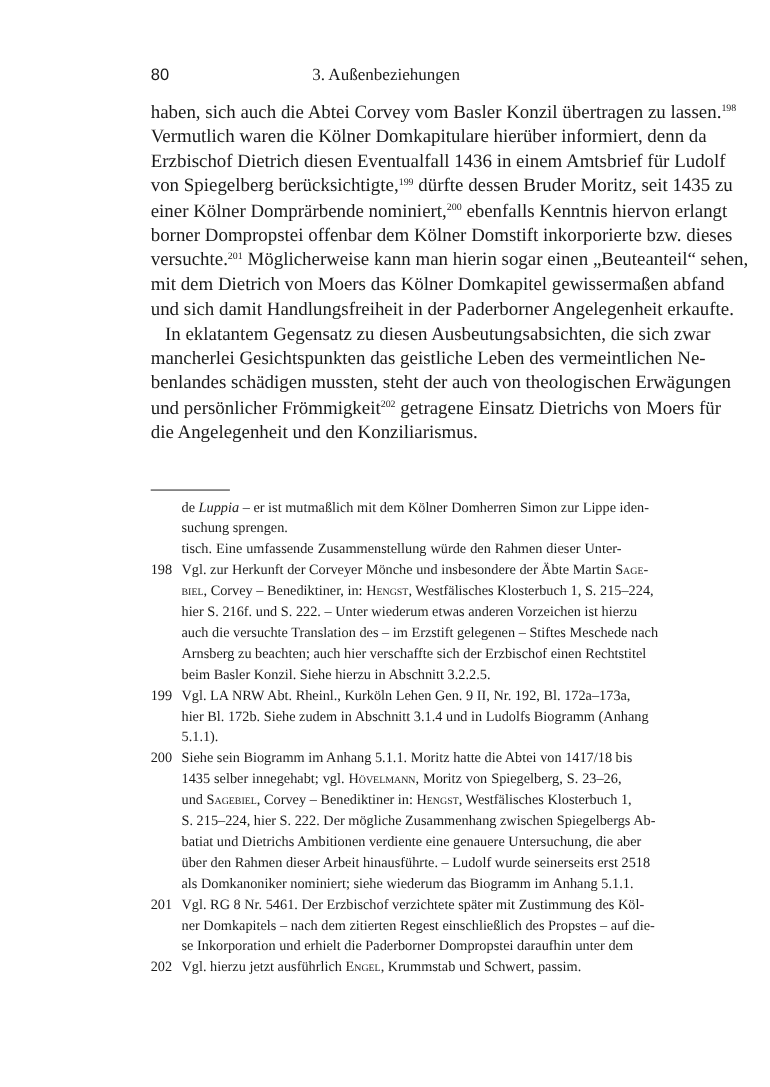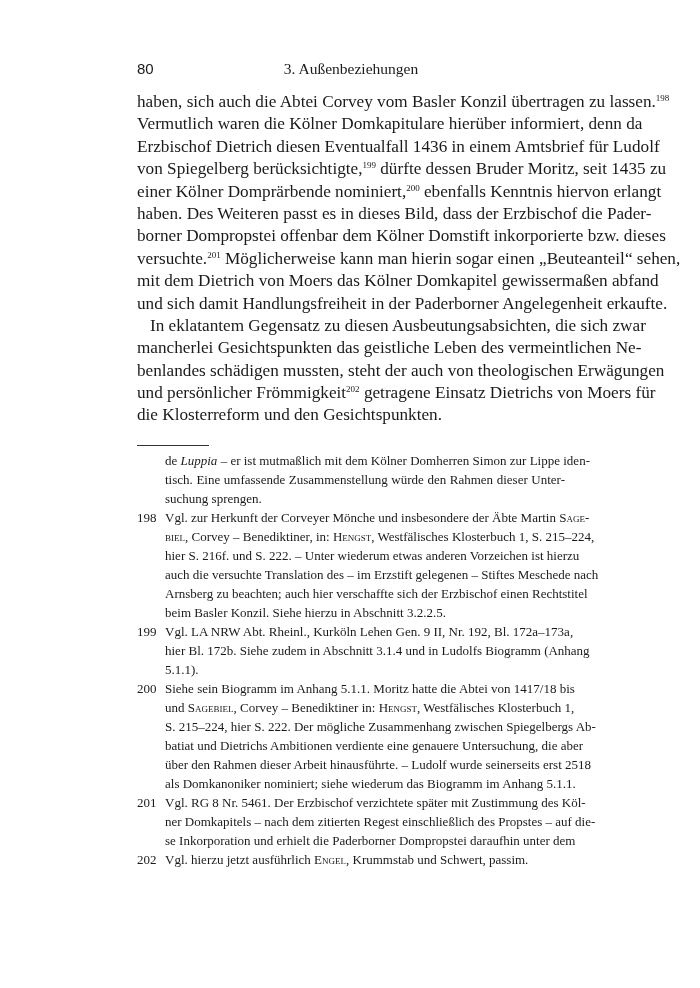--- a/index.html
+++ b/index.html
@@ -32,42 +32,41 @@
     <div class="chapter-title">3. Außenbeziehungen</div>
   </div>
 
   <div class="main-text">
     <div>
       <span class="line"><span>haben, sich auch die Abtei Corvey vom Basler Konzil übertragen zu lassen.</span><sup>198</sup></span>
       <span class="line">Vermutlich waren die Kölner Domkapitulare hierüber informiert, denn da</span>
       <span class="line">Erzbischof Dietrich diesen Eventualfall 1436 in einem Amtsbrief für Ludolf</span>
       <span class="line"><span>von Spiegelberg berücksichtigte,</span><sup>199</sup> <span>dürfte dessen Bruder Moritz, seit 1435 zu</span></span>
       <span class="line"><span>einer Kölner Domprärbende nominiert,</span><sup>200</sup> <span>ebenfalls Kenntnis hiervon erlangt</span></span>
-      <span class="line">haben. Des Weiteren passt es in dieses Bild, dass der Erzbischof die Pader-</span>
       <span class="line">borner Dompropstei offenbar dem Kölner Domstift inkorporierte bzw. dieses</span>
       <span class="line"><span>versuchte.</span><sup>201</sup> <span>Möglicherweise kann man hierin sogar einen „Beuteanteil“ sehen,</span></span>
       <span class="line">mit dem Dietrich von Moers das Kölner Domkapitel gewissermaßen abfand</span>
       <span class="line last">und sich damit Handlungsfreiheit in der Paderborner Angelegenheit erkaufte.</span>
     </div>
     <div>
       <span class="line indent">In eklatantem Gegensatz zu diesen Ausbeutungsabsichten, die sich zwar</span>
       <span class="line">mancherlei Gesichtspunkten das geistliche Leben des vermeintlichen Ne-</span>
       <span class="line">benlandes schädigen mussten, steht der auch von theologischen Erwägungen</span>
       <span class="line"><span>und persönlicher Frömmigkeit</span><sup>202</sup> <span>getragene Einsatz Dietrichs von Moers für</span></span>
-      <span class="line last">die Klosterreform und den Gesichtspunkten.</span>
+      <span class="line last">die Angelegenheit und den Konziliarismus.</span>
     </div>
   </div>
 
   <div class="fn-rule"></div>
 
   <div class="footnotes">
     <div class="fn">
       <span class="line"><span>de </span><em>Luppia</em><span> – er ist mutmaßlich mit dem Kölner Domherren Simon zur Lippe iden-</span></span>
+      <span class="line last">suchung sprengen.</span>
       <span class="line">tisch. Eine umfassende Zusammenstellung würde den Rahmen dieser Unter-</span>
-      <span class="line last">suchung sprengen.</span>
     </div>
 
     <div class="fn">
       <span class="fn-num">198</span>
       <span class="line"><span>Vgl. zur Herkunft der Corveyer Mönche und insbesondere der Äbte Martin </span><span class="sc">Sage-</span></span>
       <span class="line"><span class="sc">biel</span><span>, Corvey – Benediktiner, in: </span><span class="sc">Hengst</span><span>, Westfälisches Klosterbuch 1, S. 215–224,</span></span>
       <span class="line">hier S. 216f. und S. 222. – Unter wiederum etwas anderen Vorzeichen ist hierzu</span>
       <span class="line">auch die versuchte Translation des – im Erzstift gelegenen – Stiftes Meschede nach</span>
       <span class="line">Arnsberg zu beachten; auch hier verschaffte sich der Erzbischof einen Rechtstitel</span>
       <span class="line last">beim Basler Konzil. Siehe hierzu in Abschnitt 3.2.2.5.</span>
@@ -76,20 +75,21 @@
     <div class="fn">
       <span class="fn-num">199</span>
       <span class="line">Vgl. LA NRW Abt. Rheinl., Kurköln Lehen Gen. 9 II, Nr. 192, Bl. 172a–173a,</span>
       <span class="line">hier Bl. 172b. Siehe zudem in Abschnitt 3.1.4 und in Ludolfs Biogramm (Anhang</span>
       <span class="line last">5.1.1).</span>
     </div>
 
     <div class="fn">
       <span class="fn-num">200</span>
       <span class="line">Siehe sein Biogramm im Anhang 5.1.1. Moritz hatte die Abtei von 1417/18 bis</span>
+      <span class="line"><span>1435 selber innegehabt; vgl. </span><span class="sc">Hövelmann</span><span>, Moritz von Spiegelberg, S. 23–26,</span></span>
       <span class="line"><span>und </span><span class="sc">Sagebiel</span><span>, Corvey – Benediktiner in: </span><span class="sc">Hengst</span><span>, Westfälisches Klosterbuch 1,</span></span>
       <span class="line">S. 215–224, hier S. 222. Der mögliche Zusammenhang zwischen Spiegelbergs Ab-</span>
       <span class="line">batiat und Dietrichs Ambitionen verdiente eine genauere Untersuchung, die aber</span>
       <span class="line">über den Rahmen dieser Arbeit hinausführte. – Ludolf wurde seinerseits erst 2518</span>
       <span class="line last">als Domkanoniker nominiert; siehe wiederum das Biogramm im Anhang 5.1.1.</span>
     </div>
 
     <div class="fn">
       <span class="fn-num">201</span>
       <span class="line">Vgl. RG 8 Nr. 5461. Der Erzbischof verzichtete später mit Zustimmung des Köl-</span>

